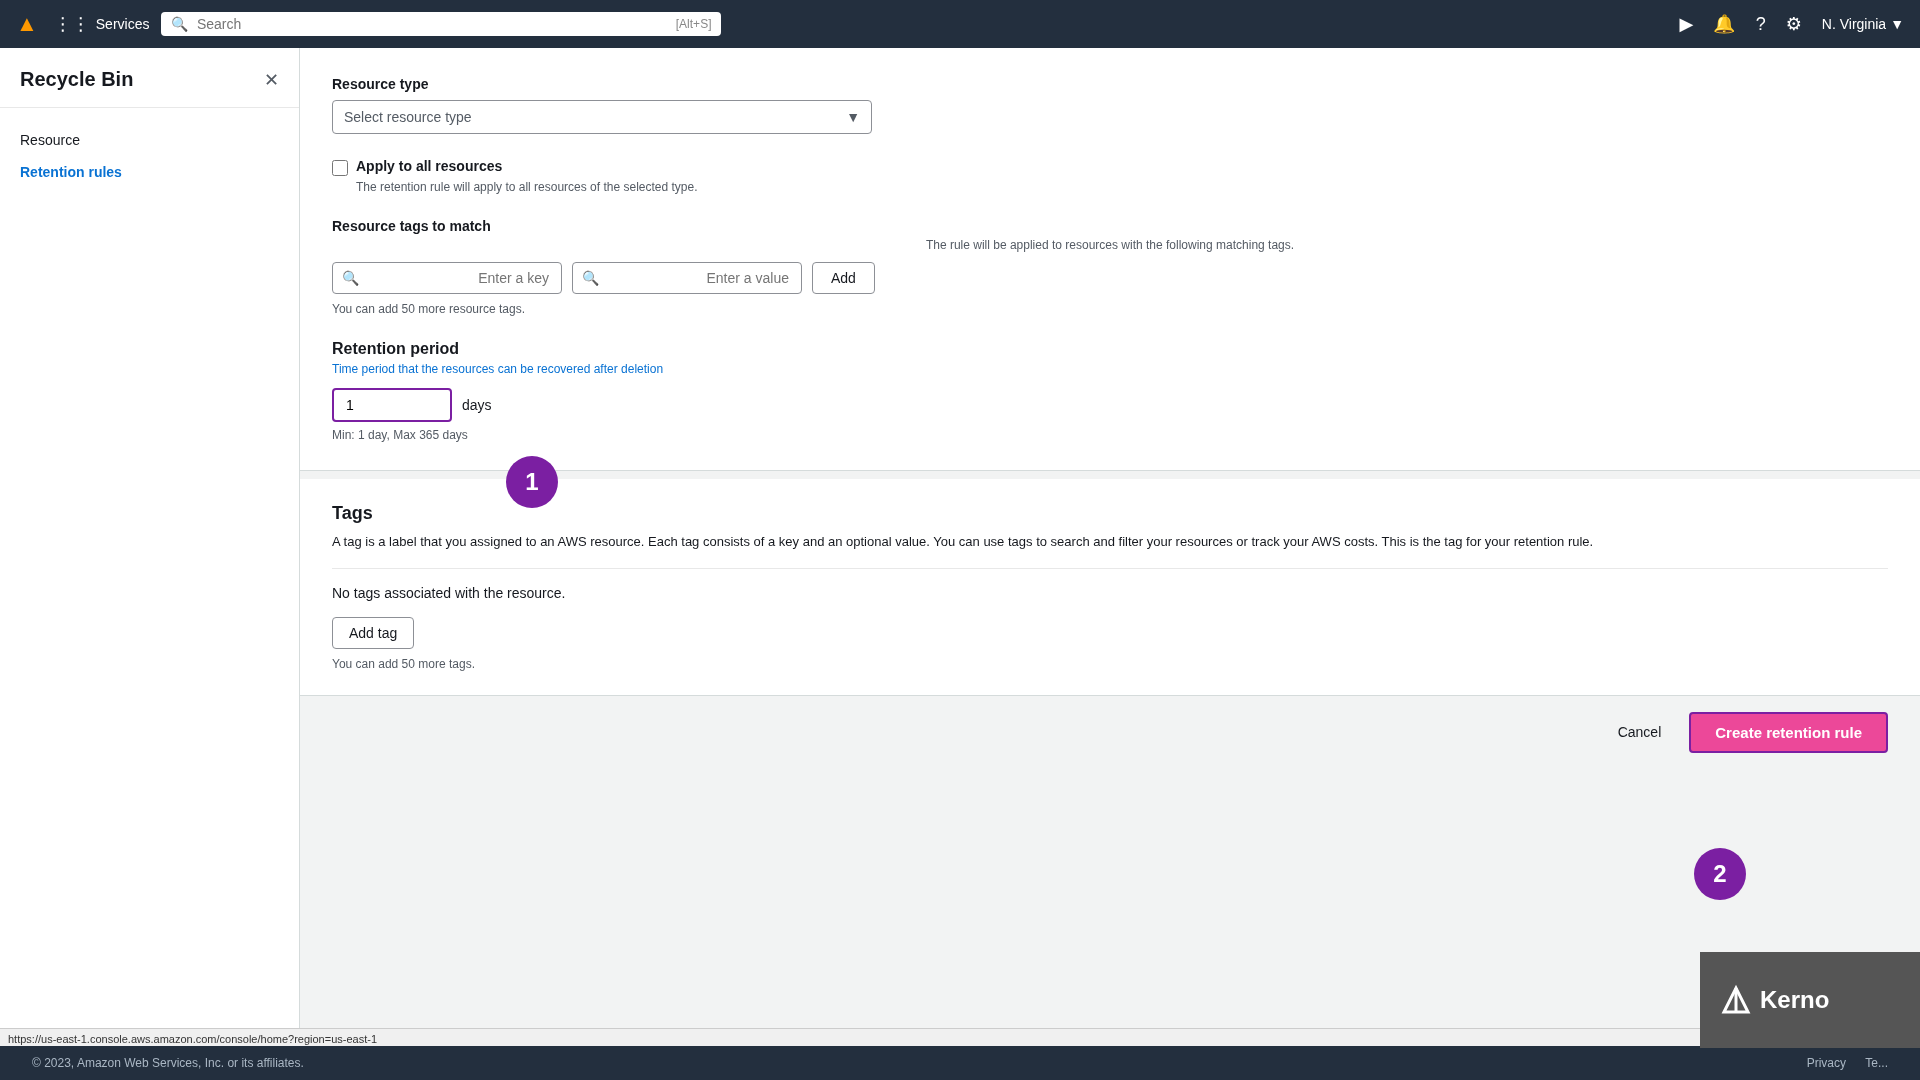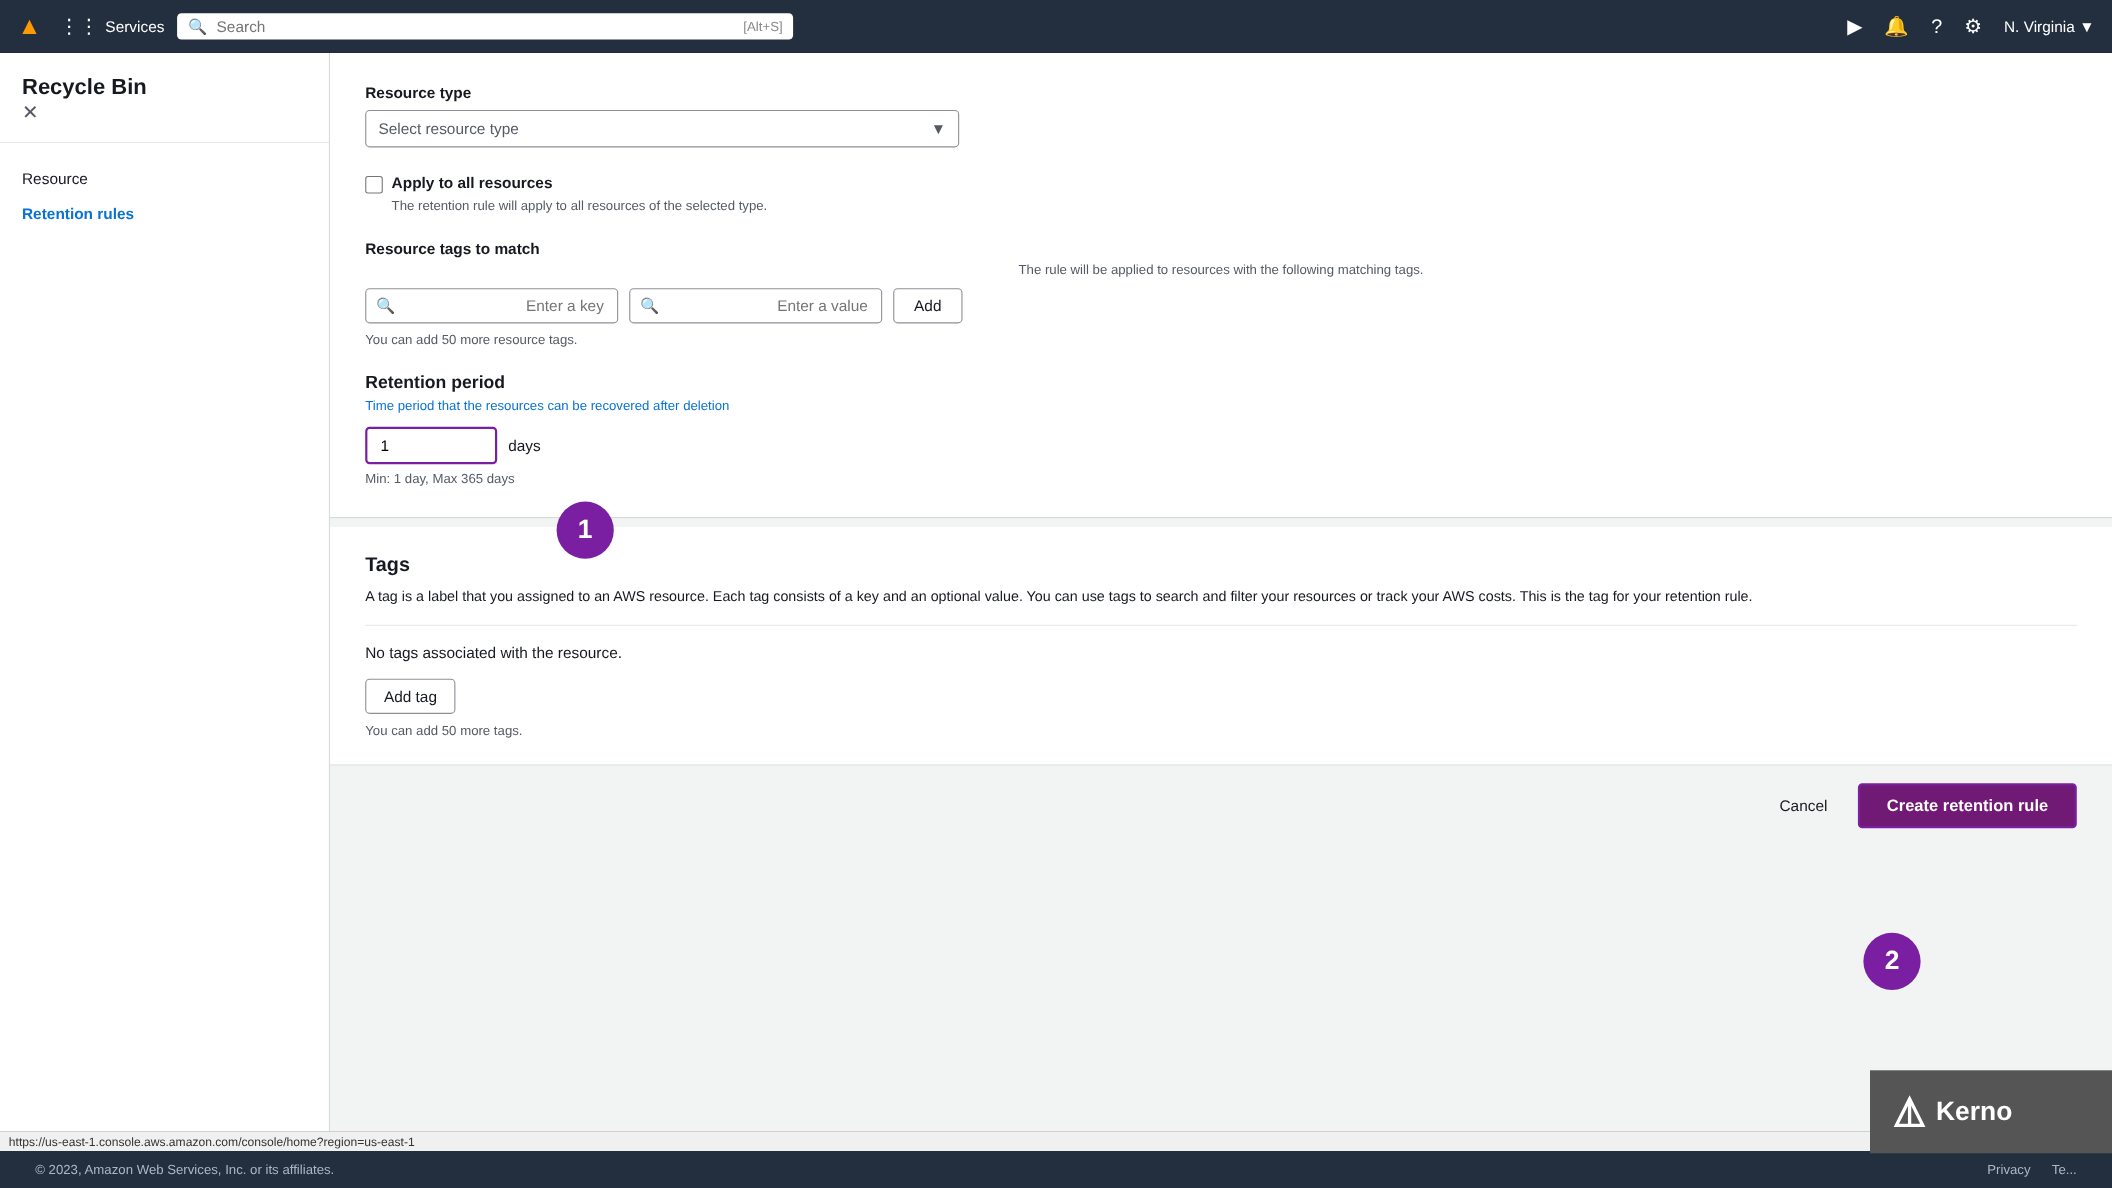--- a/index.html
+++ b/index.html
@@ -81,24 +81,24 @@
     
     .sidebar {
       width: 300px;
       background: #fff;
       border-right: 1px solid #d5dbdb;
       padding: 20px 0;
       flex-shrink: 0;
     }
     .sidebar-header {
       display: flex;
+      align-items: center;
       justify-content: space-between;
       padding: 0 20px 16px 20px;
       border-bottom: 1px solid #e8e8e8;
-      flex-direction: column;
     }
     .sidebar-title {
       font-size: 20px;
       font-weight: 700;
       color: #16191f;
     }
     .sidebar-close {
       font-size: 18px;
       cursor: pointer;
       color: #545b64;
@@ -366,21 +366,21 @@
     }
     .cancel-btn {
       background: transparent;
       border: none;
       font-size: 14px;
       cursor: pointer;
       color: #16191f;
       padding: 8px 12px;
     }
     .create-btn {
-      background: #701a75;
+      background: #ec4899;
       border: 2px solid #7b1fa2;
       border-radius: 4px;
       font-size: 15px;
       font-weight: 700;
       color: #fff;
       padding: 10px 24px;
       cursor: pointer;
     }
 
     
@@ -422,21 +422,21 @@
       right: 0;
       background: #555;
       color: #fff;
       padding: 16px 20px;
       font-size: 20px;
       font-weight: bold;
       display: flex;
       align-items: center;
       gap: 8px;
       width: 220px;
-      height: 75px;
+      height: 96px;
     }
 
     .relative-container {
       position: relative;
     }
   </style>
 </head>
 <body>
 
 <nav class="top-nav">

